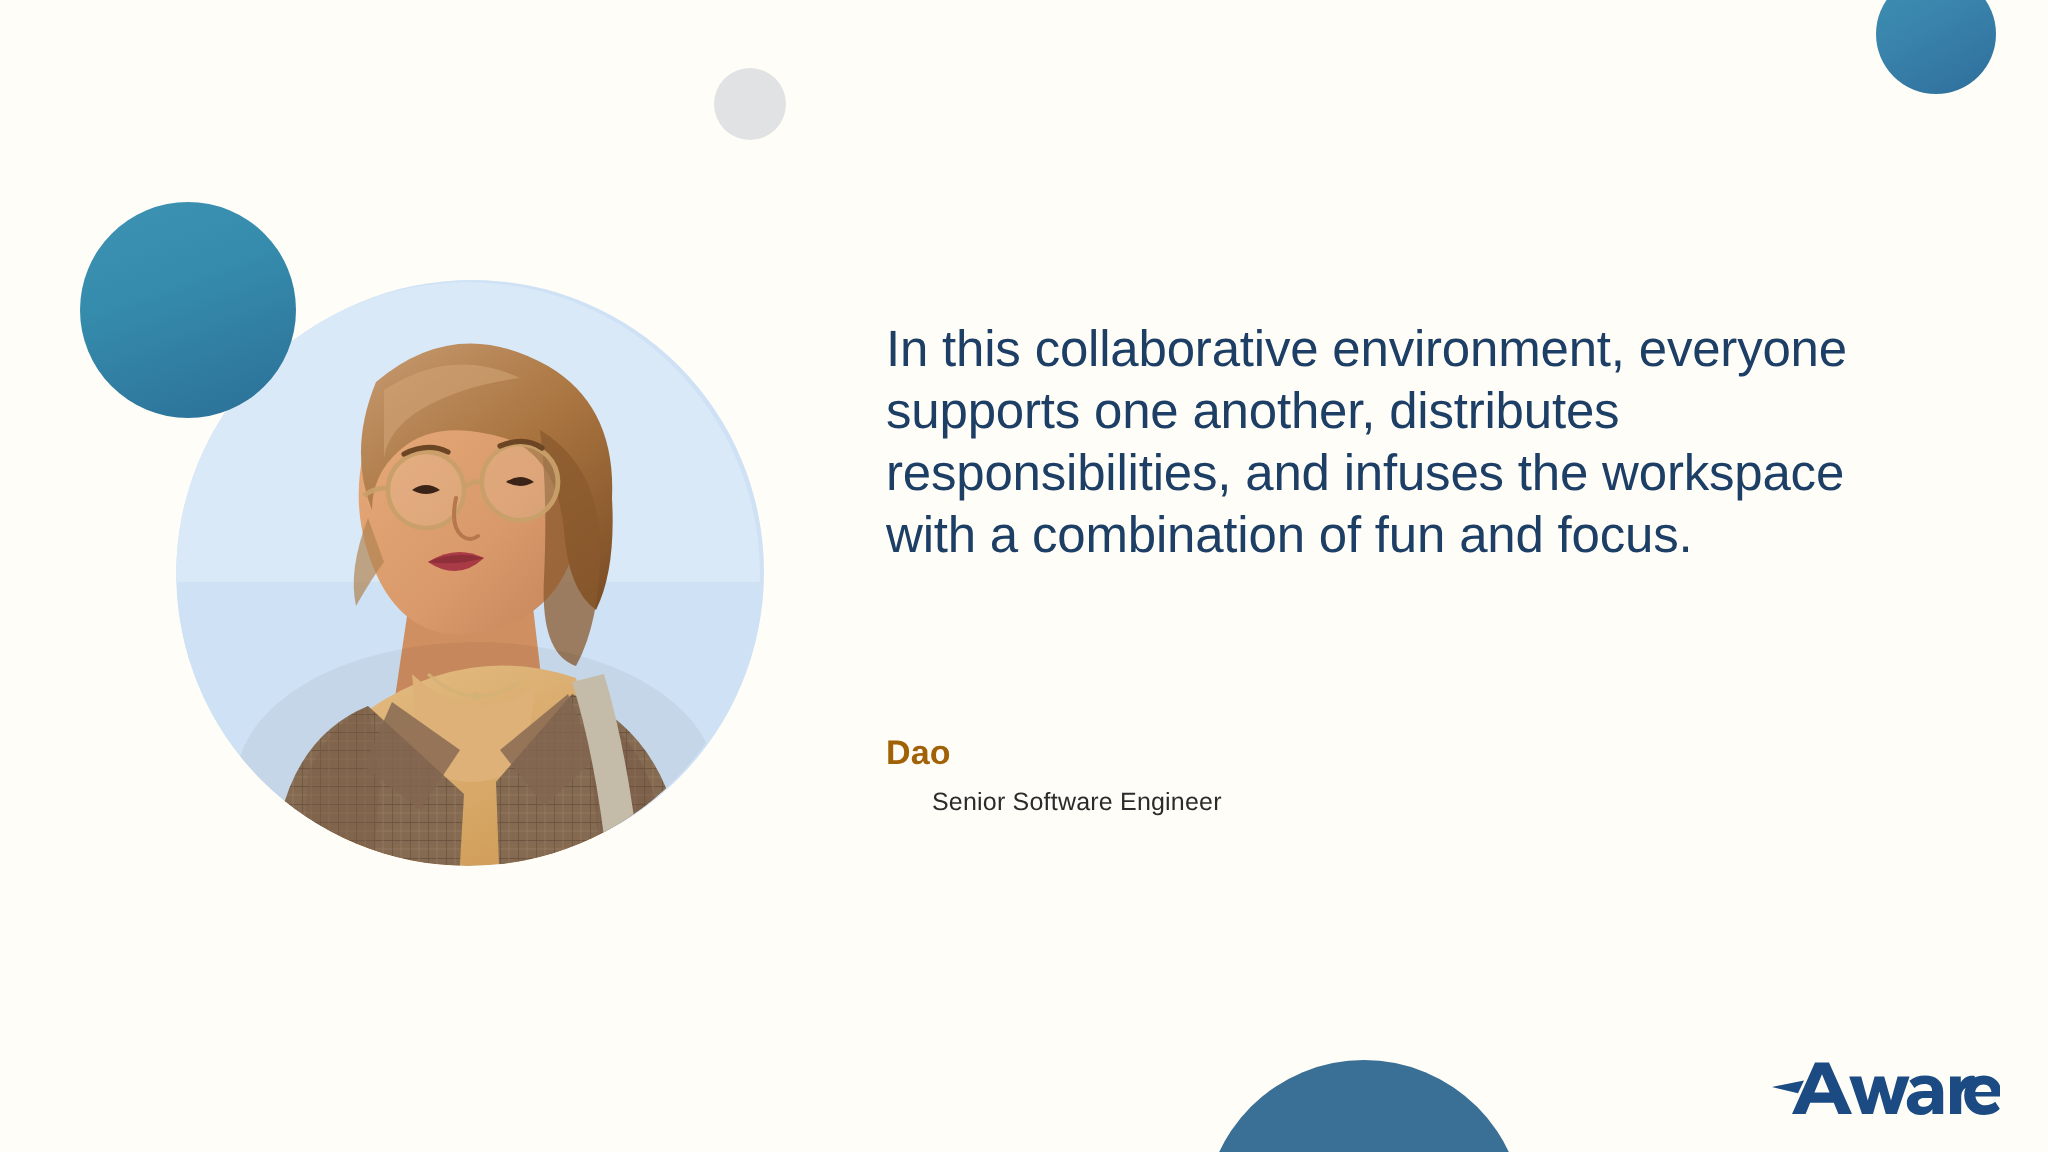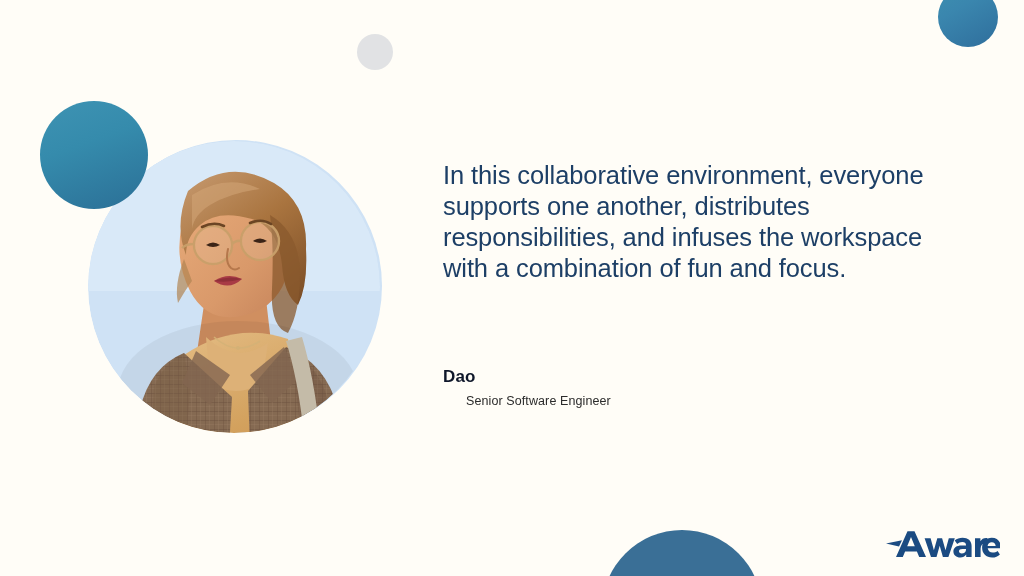--- a/index.html
+++ b/index.html
@@ -90,21 +90,21 @@
   }
 
   #attribution {
     position: absolute;
     left: 443px; top: 366px;
   }
 
   #attrib-name {
     font-size: 17px;
     font-weight: 700;
-    color: #0f172a;
+    color: #a16207;
     letter-spacing: 0.1px;
     line-height: 22px;
   }
 
   #attrib-role {
     font-size: 12.5px;
     font-weight: 400;
     color: #2b2b2b;
     letter-spacing: 0.1px;
     line-height: 18px;

